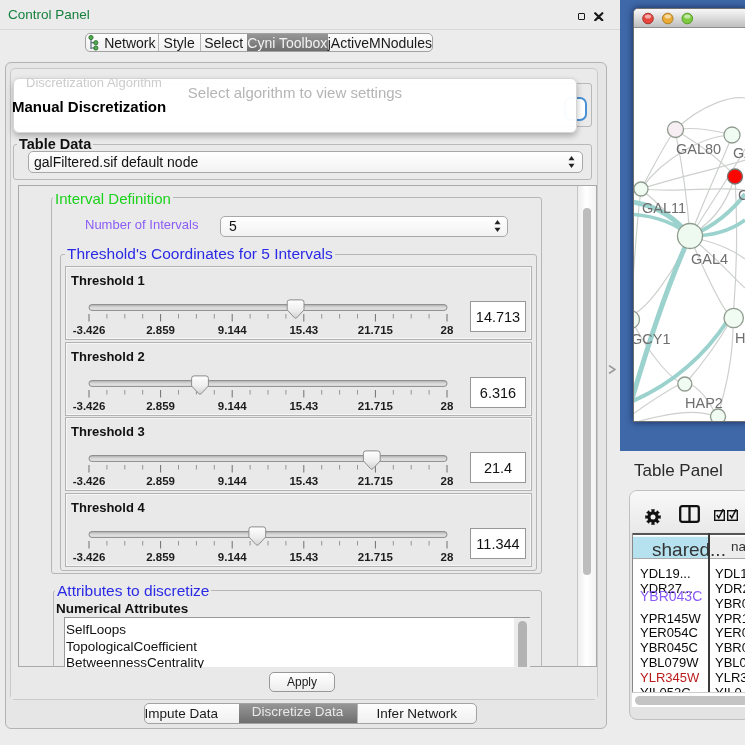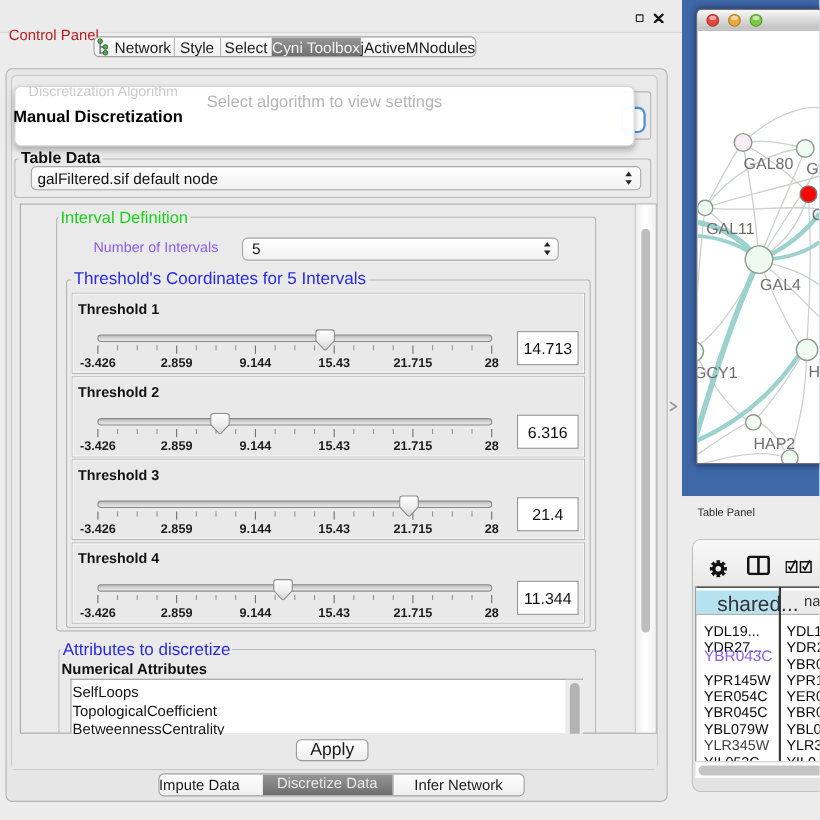--- a/index.html
+++ b/index.html
@@ -14,21 +14,21 @@
       </linearGradient>
 <linearGradient id="thumbg" x1="0" y1="0" x2="0" y2="1">
         <stop offset="0" stop-color="#ffffff"></stop>
         <stop offset="0.6" stop-color="#ececec"></stop>
         <stop offset="1" stop-color="#d2d2d2"></stop>
       </linearGradient>
 </defs>
   </svg>
 
 <div class="abs" style="left:0;top:0;width:620px;height:30px;background:#ebebeb;border-bottom:1px solid #d8d8d8"></div>
-<div class="abs" style="left:8px;top:24px;font-size:13.5px;color:#b91c1c">Control Panel</div>
+<div class="abs" style="left:8px;top:7px;font-size:13.5px;color:#15803d">Control Panel</div>
 <div class="abs" style="left:578px;top:12.5px;width:7px;height:7px;border:1.4px solid #1a1a1a;border-radius:1px"></div>
 <svg class="abs" style="left:594px;top:11.5px" width="9.5" height="9.5" viewBox="0 0 9.5 9.5">
     <path d="M1.2,1.2 L8.3,8.3 M8.3,1.2 L1.2,8.3" stroke="#1a1a1a" stroke-width="2.2" stroke-linecap="round"></path>
   </svg>
 
 <div class="abs" style="left:85px;top:33px;width:348px;height:19px;border:1px solid #a2a2a2;border-radius:5px;background:linear-gradient(#fdfdfd,#f0f0f0);overflow:hidden;display:flex">
  <div style="width:94px;height:100%;display:flex;align-items:center;justify-content:center;border-right:1px solid #b5b5b5">
   <svg width="11" height="17" viewBox="0 0 11 17" style="margin-right:5px">
         <path d="M3,4 L3,15 M3,8.7 L7.8,8.7 M3,14 L7.8,14" stroke="#5a6b7a" stroke-width="1.2" fill="none"></path>
         <circle cx="3" cy="3.5" r="2.1" fill="#4fae51" stroke="#2c6b2f" stroke-width="0.9"></circle>
@@ -230,21 +230,21 @@
 
 <div class="abs" style="left:53px;top:590px;width:489px;height:85px;border:1px solid #b6b6b6;border-radius:3px;clip-path:inset(0 0 8px 0)"></div>
 <div class="abs" style="left:55px;top:581.5px;font-size:15.5px;color:#2a2ae6;background:#eaeaea;padding:0 2px">Attributes to discretize</div>
 <div class="abs" style="left:56px;top:600.5px;font-size:13.5px;font-weight:bold;color:#111">Numerical Attributes</div>
 <div class="abs" style="left:64px;top:617px;width:466px;height:50px;background:#fff;border:1px solid #999;border-bottom:none"></div>
 <div class="abs" style="left:514px;top:618px;width:16px;height:49px;background:#ececec"></div>
 <div class="abs" style="left:518px;top:621px;width:9px;height:46px;background:#b3b3b3;border-radius:4.5px 4.5px 0 0"></div>
 <div class="abs" style="left:66px;top:622px;font-size:13.5px;color:#111;line-height:16.6px">SelfLoops<br>TopologicalCoefficient<br>BetweennessCentrality</div>
 
 <div class="abs" style="left:11px;top:668px;width:586px;height:31px;background:#e9e9e9"></div>
-<div class="abs" style="left:269px;top:672px;width:66px;height:20px;background:linear-gradient(#ffffff,#ededed);border:1px solid #989898;border-radius:5px;text-align:center;font-size:16px;color:#1a1a1a;line-height:18px">Apply</div>
+<div class="abs" style="left:269px;top:672px;width:66px;height:20px;background:linear-gradient(#ffffff,#ededed);border:1px solid #989898;border-radius:5px;text-align:center;font-size:12px;color:#1a1a1a;line-height:18px">Apply</div>
 <div class="abs" style="left:143.5px;top:703px;width:333.5px;height:21px;border:1px solid #a2a2a2;border-radius:5px;background:linear-gradient(#fdfdfd,#f0f0f0);overflow:hidden;display:flex">
  <div style="width:94px;height:100%;display:flex;align-items:center;justify-content:flex-start">
       <span style="font-size:13.5px;color:#1a1a1a">Impute Data</span>
     </div>
  <div style="width:118px;height:100%;display:flex;align-items:flex-start;justify-content:center;background:linear-gradient(#969696,#6e6e6e)">
       <span style="font-size:13.5px;color:#e8e8e8">Discretize Data</span>
     </div>
  <div style="flex:1;height:100%;display:flex;align-items:center;justify-content:center;border-left:1px solid #b5b5b5">
       <span style="font-size:13.5px;color:#1a1a1a">Infer Network</span>
     </div>
@@ -318,21 +318,21 @@
 <text x="104" y="171">C</text>
 <text x="8" y="184">GAL11</text>
 <text x="57" y="235">GAL4</text>
 <text x="-3" y="315">GCY1</text>
 <text x="101" y="314">H</text>
 <text x="51" y="379">HAP2</text>
 </g>
 </svg>
 
 <div class="abs" style="left:620px;top:451px;width:125px;height:294px;background:#ececec"></div>
-<div class="abs" style="left:634px;top:461px;font-size:10px;color:#2a2a2a">Table Panel</div>
+<div class="abs" style="left:634px;top:461px;font-size:17px;color:#2a2a2a">Table Panel</div>
 <div class="abs" style="left:629px;top:490px;width:122px;height:230px;background:#e3e3e3;border:1px solid #c0c0c0;border-radius:8px"></div>
 <div class="abs" style="left:630px;top:491px;width:120px;height:41px;background:linear-gradient(#f8f8f8,#e9e9e9);border-radius:7px 7px 0 0"></div>
 <svg class="abs" style="left:645px;top:509px" width="16" height="16" viewBox="0 0 16 16">
     <path d="M8,8 L15.78,6.13 L15.78,9.87 Z" fill="#111"></path>
     <path d="M8,8 L14.82,12.18 L12.18,14.82 Z" fill="#111"></path>
     <path d="M8,8 L9.87,15.78 L6.13,15.78 Z" fill="#111"></path>
     <path d="M8,8 L3.82,14.82 L1.18,12.18 Z" fill="#111"></path>
     <path d="M8,8 L0.22,9.87 L0.22,6.13 Z" fill="#111"></path>
     <path d="M8,8 L1.18,3.82 L3.82,1.18 Z" fill="#111"></path>
     <path d="M8,8 L6.13,0.22 L9.87,0.22 Z" fill="#111"></path>
@@ -366,21 +366,21 @@
 <div class="abs" style="left:640px;top:588px;font-size:14px;color:#8b5cf6">YBR043C</div>
 <div class="abs" style="left:715px;top:595.7px;font-size:13px;color:#0a0a0a">YBR0</div>
 <div class="abs" style="left:640px;top:610.5px;font-size:13px;color:#0a0a0a">YPR145W</div>
 <div class="abs" style="left:715px;top:610.5px;font-size:13px;color:#0a0a0a">YPR1</div>
 <div class="abs" style="left:640px;top:625.4px;font-size:13px;color:#0a0a0a">YER054C</div>
 <div class="abs" style="left:715px;top:625.4px;font-size:13px;color:#0a0a0a">YER0</div>
 <div class="abs" style="left:640px;top:640.2px;font-size:13px;color:#0a0a0a">YBR045C</div>
 <div class="abs" style="left:715px;top:640.2px;font-size:13px;color:#0a0a0a">YBR0</div>
 <div class="abs" style="left:640px;top:655.1px;font-size:13px;color:#0a0a0a">YBL079W</div>
 <div class="abs" style="left:715px;top:655.1px;font-size:13px;color:#0a0a0a">YBL0</div>
-<div class="abs" style="left:640px;top:670.0px;font-size:13px;color:#404040">YLR345W</div>
+<div class="abs" style="left:640px;top:670.0px;font-size:13px;color:#b91c1c">YLR345W</div>
 <div class="abs" style="left:715px;top:670.0px;font-size:13px;color:#0a0a0a">YLR3</div>
 <div class="abs" style="left:640px;top:684.8px;font-size:13px;color:#0a0a0a">YIL052C</div>
 <div class="abs" style="left:715px;top:684.8px;font-size:13px;color:#0a0a0a">YIL0</div>
 
 <div class="abs" style="left:632px;top:692px;width:113px;height:15px;background:#fff;border-top:1px solid #ccc"></div>
 <div class="abs" style="left:635px;top:696px;width:113px;height:9px;background:#c4c4c4;border-radius:4.5px"></div>
 
 <div class="abs" style="left:13px;top:78px;width:564px;height:55px;background:rgba(255,255,255,0.97);border:1px solid #d5d5d5;border-radius:6px;box-shadow:0 3px 6px rgba(0,0,0,0.28);z-index:50">
 <div class="abs" style="left:12px;top:-4px;font-size:13px;font-weight:normal;color:#cccccc">Discretization Algorithm</div>
 <div class="abs" style="left:0;top:4.5px;width:100%;text-align:center;font-size:15px;color:#b5b5b5">Select algorithm to view settings</div>

